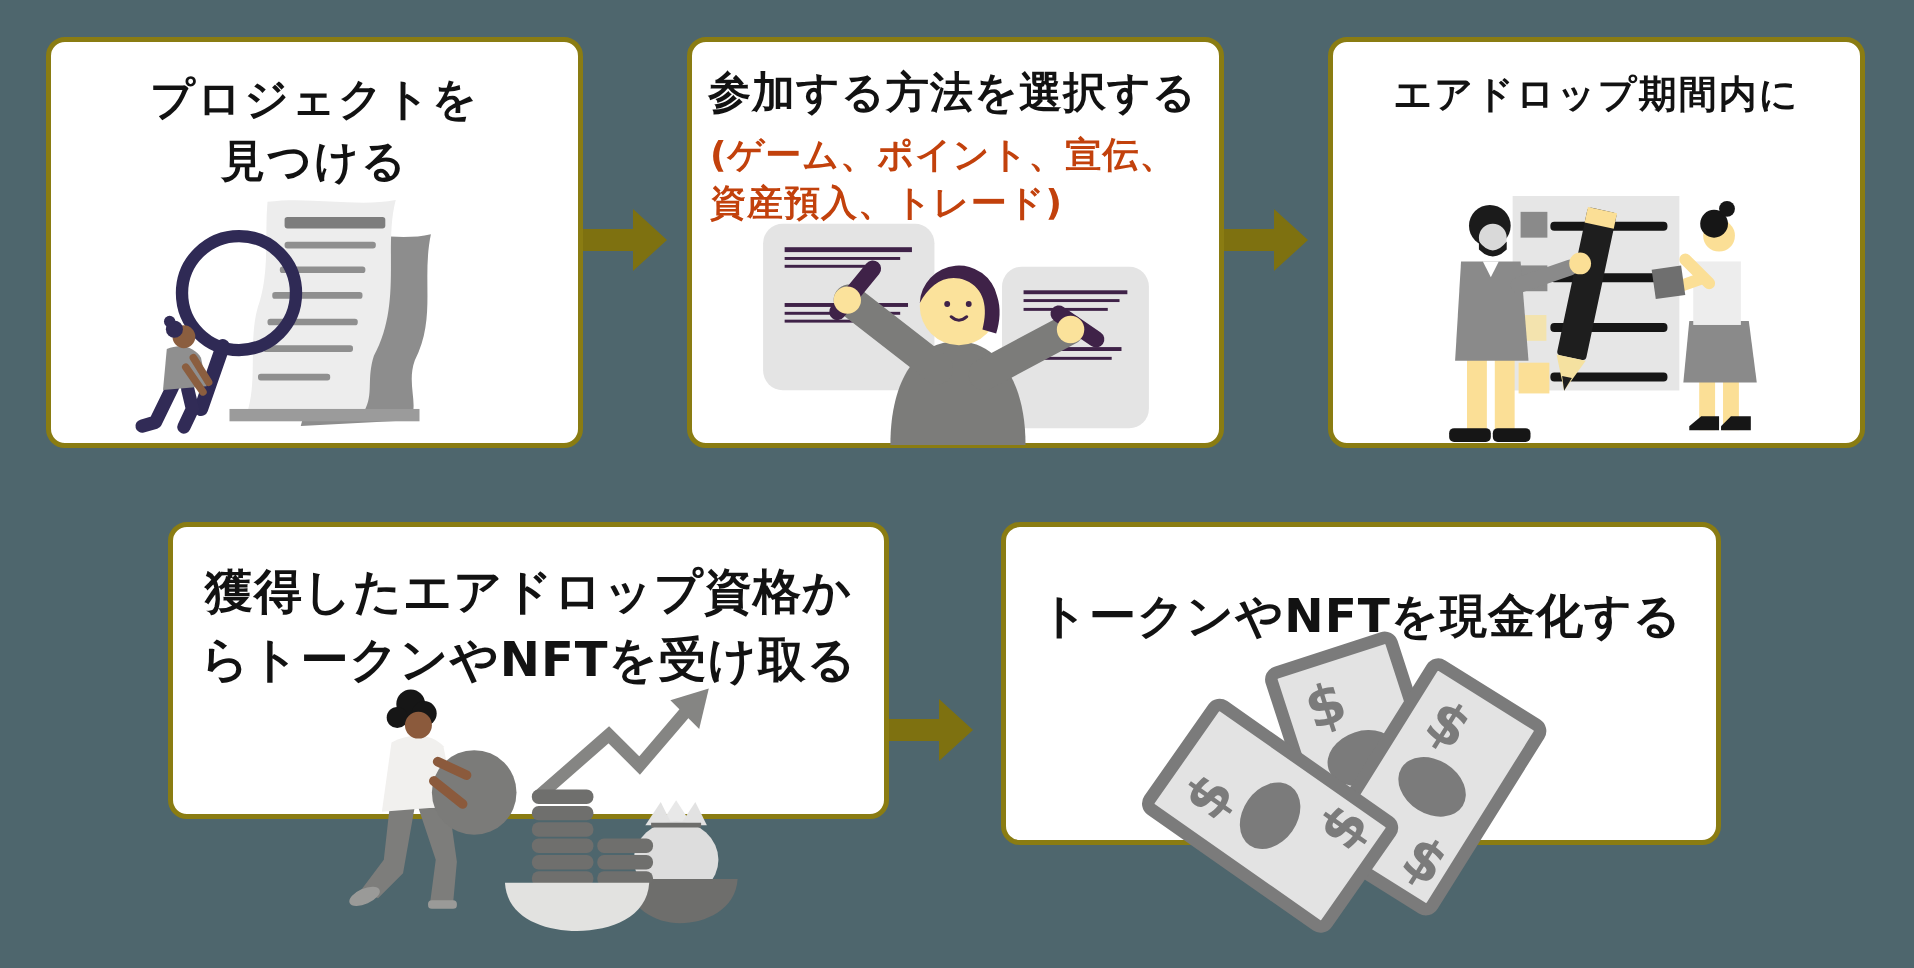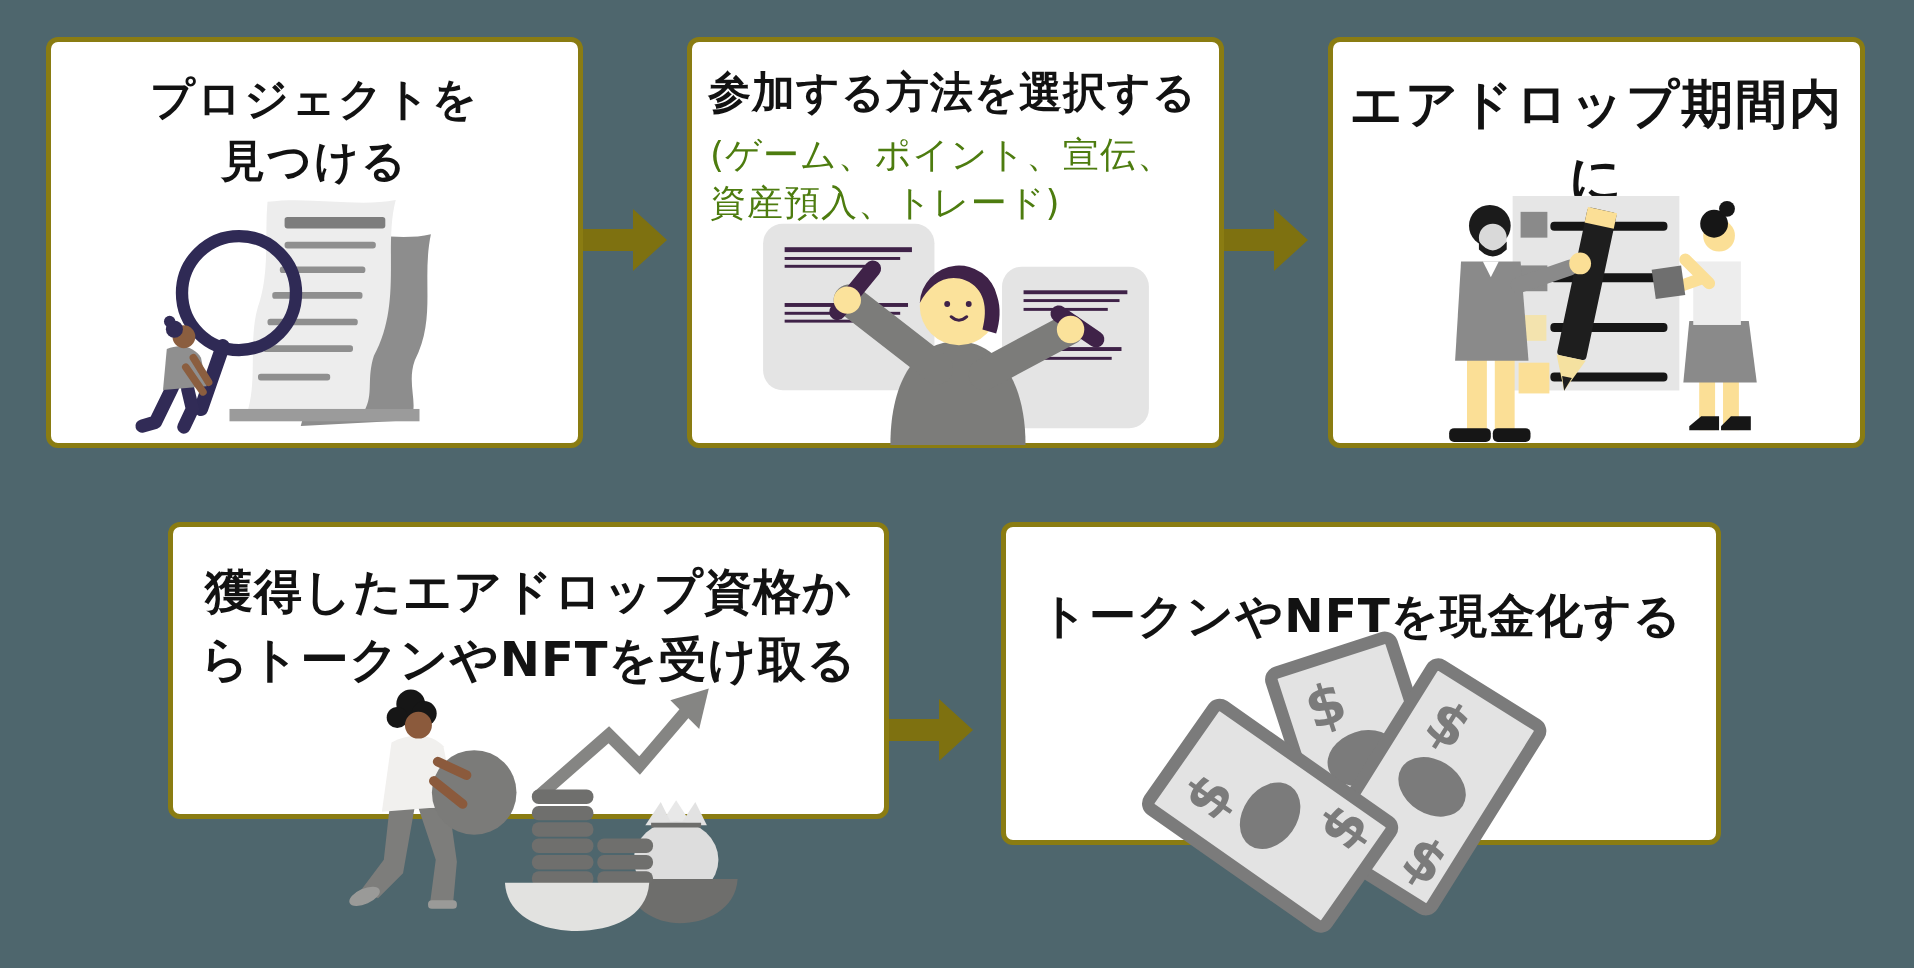--- a/index.html
+++ b/index.html
@@ -1,32 +1,32 @@
 <!DOCTYPE html>
 <html><head>
 <meta charset="utf-8">
 <style>
   html,body{margin:0;padding:0;background:#4E666D;}
   .canvas{position:relative;width:1914px;height:968px;background:#4E666D;overflow:hidden;
           font-family:"DejaVu Sans",sans-serif;color:#121212;}
-  .card{position:absolute;background:#fff;border:5px solid #8A7C12;border-radius:12px;box-sizing:border-box;}
+  .card{position:absolute;background:#fff;border:5px solid #8A7C12;border-radius:19px;box-sizing:border-box;}
   .card1{left:46px;top:37px;width:537px;height:411px;}
   .card2{left:687px;top:37px;width:537px;height:411px;}
   .card3{left:1328px;top:37px;width:537px;height:411px;}
   .card4{left:168px;top:522px;width:721px;height:297px;}
   .card5{left:1001px;top:522px;width:720px;height:323px;}
   .title{margin:0;font-weight:800;line-height:1.42;letter-spacing:2px;color:#121212;}
   .line{display:block;}
   .card1 .title{font-size:44px;text-align:center;padding-top:26px;}
   .card2 .title{font-size:43px;text-align:left;padding:20px 0 0 16px;letter-spacing:1px;}
-  .card3 .title{font-size:52px;text-align:center;padding-top:26px;}
+  .card3 .title{font-size:38px;text-align:center;padding-top:26px;}
   .card4 .title{font-size:48px;text-align:center;padding-top:30px;letter-spacing:1px;}
   .card5 .title{font-size:47px;text-align:center;padding-top:56px;letter-spacing:1px;}
-  .subtitle{margin:0;font-size:36px;font-weight:400;line-height:1.32;letter-spacing:1px;
-            color:#4d7c0f;padding:8px 0 0 18px;}
+  .subtitle{margin:0;font-size:36px;font-weight:700;line-height:1.32;letter-spacing:1px;
+            color:#c2410c;padding:8px 0 0 18px;}
   .illus{position:absolute;left:50%;transform:translateX(-50%);overflow:visible;}
   .illus1{top:152px;}
   .illus2{top:168px;}
   .illus3{top:150px;}
   .illus4{top:152px;}
   .illus5{top:115px;}
   .arrow{position:absolute;width:86px;height:66px;}
   .arrow1{left:583px;top:207px;}
   .arrow2{left:1224px;top:207px;}
   .arrow3{left:889px;top:697px;}

